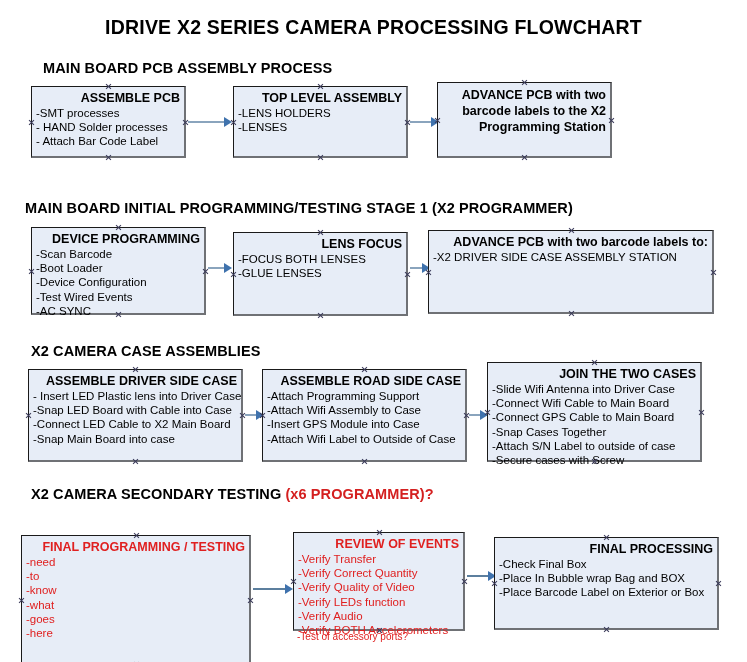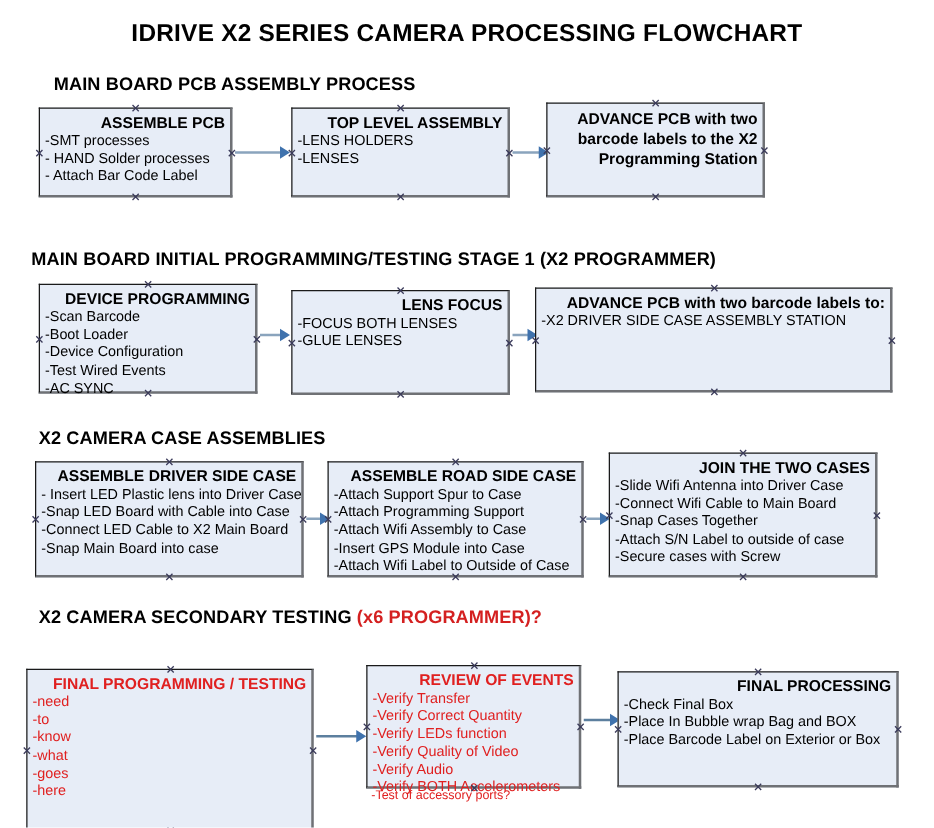--- a/index.html
+++ b/index.html
@@ -223,40 +223,40 @@
     <span class="hx" style="left:-4px; top:50%; margin-top:-3px;"></span>
     <span class="hx" style="right:-5px; top:50%; margin-top:-3px;"></span>
   </div>
 
   <div class="conn" style="left:245px; top:414px; width:18px;"></div>
   <div class="arrow-head" style="left:256px; top:410px;"></div>
 
   <div class="box" style="left:262px; top:369px; width:205px; height:93px;">
     <div class="box-inner">
       <div class="box-title">ASSEMBLE ROAD SIDE CASE</div>
-      <div class="box-line">-Attach Support Spur to Case</div>
       <div class="box-line">-Attach Programming Support</div>
       <div class="box-line">-Attach Wifi Assembly to Case</div>
       <div class="box-line">-Insert GPS Module into Case</div>
       <div class="box-line">-Attach Wifi Label to Outside of Case</div>
     </div>
     <span class="hx" style="left:50%; top:-4px; margin-left:-3px;"></span>
     <span class="hx" style="left:50%; bottom:-5px; margin-left:-3px;"></span>
     <span class="hx" style="left:-4px; top:50%; margin-top:-3px;"></span>
     <span class="hx" style="right:-5px; top:50%; margin-top:-3px;"></span>
   </div>
 
   <div class="conn" style="left:469px; top:414px; width:18px;"></div>
   <div class="arrow-head" style="left:480px; top:410px;"></div>
 
   <div class="box" style="left:487px; top:362px; width:215px; height:100px;">
     <div class="box-inner">
       <div class="box-title">JOIN THE TWO CASES</div>
       <div class="box-line">-Slide Wifi Antenna into Driver Case</div>
       <div class="box-line">-Connect Wifi Cable to Main Board</div>
+      <div class="box-line">-Connect GPS Cable to Main Board</div>
       <div class="box-line">-Snap Cases Together</div>
       <div class="box-line">-Attach S/N Label to outside of case</div>
       <div class="box-line">-Secure cases with Screw</div>
     </div>
     <span class="hx" style="left:50%; top:-4px; margin-left:-3px;"></span>
     <span class="hx" style="left:50%; bottom:-5px; margin-left:-3px;"></span>
     <span class="hx" style="left:-4px; top:50%; margin-top:-3px;"></span>
     <span class="hx" style="right:-5px; top:50%; margin-top:-3px;"></span>
   </div>
 
@@ -281,22 +281,22 @@
   </div>
 
   <div class="conn dark" style="left:253px; top:588px; width:38px;"></div>
   <div class="arrow-head" style="left:285px; top:584px;"></div>
 
   <div class="box red" style="left:293px; top:532px; width:172px; height:99px;">
     <div class="box-inner">
       <div class="box-title">REVIEW OF EVENTS</div>
       <div class="box-line">-Verify Transfer</div>
       <div class="box-line">-Verify Correct Quantity</div>
+      <div class="box-line">-Verify Quality of Video</div>
       <div class="box-line">-Verify LEDs function</div>
-      <div class="box-line">-Verify Quality of Video</div>
       <div class="box-line">-Verify Audio</div>
       <div class="box-line">-Verify BOTH Accelerometers</div>
     </div>
     <span class="hx" style="left:50%; top:-4px; margin-left:-3px;"></span>
     <span class="hx" style="left:50%; bottom:-5px; margin-left:-3px;"></span>
     <span class="hx" style="left:-4px; top:50%; margin-top:-3px;"></span>
     <span class="hx" style="right:-5px; top:50%; margin-top:-3px;"></span>
   </div>
 
   <div class="overflow-line" style="left:297px; top:630px;">-Test of accessory ports?</div>

